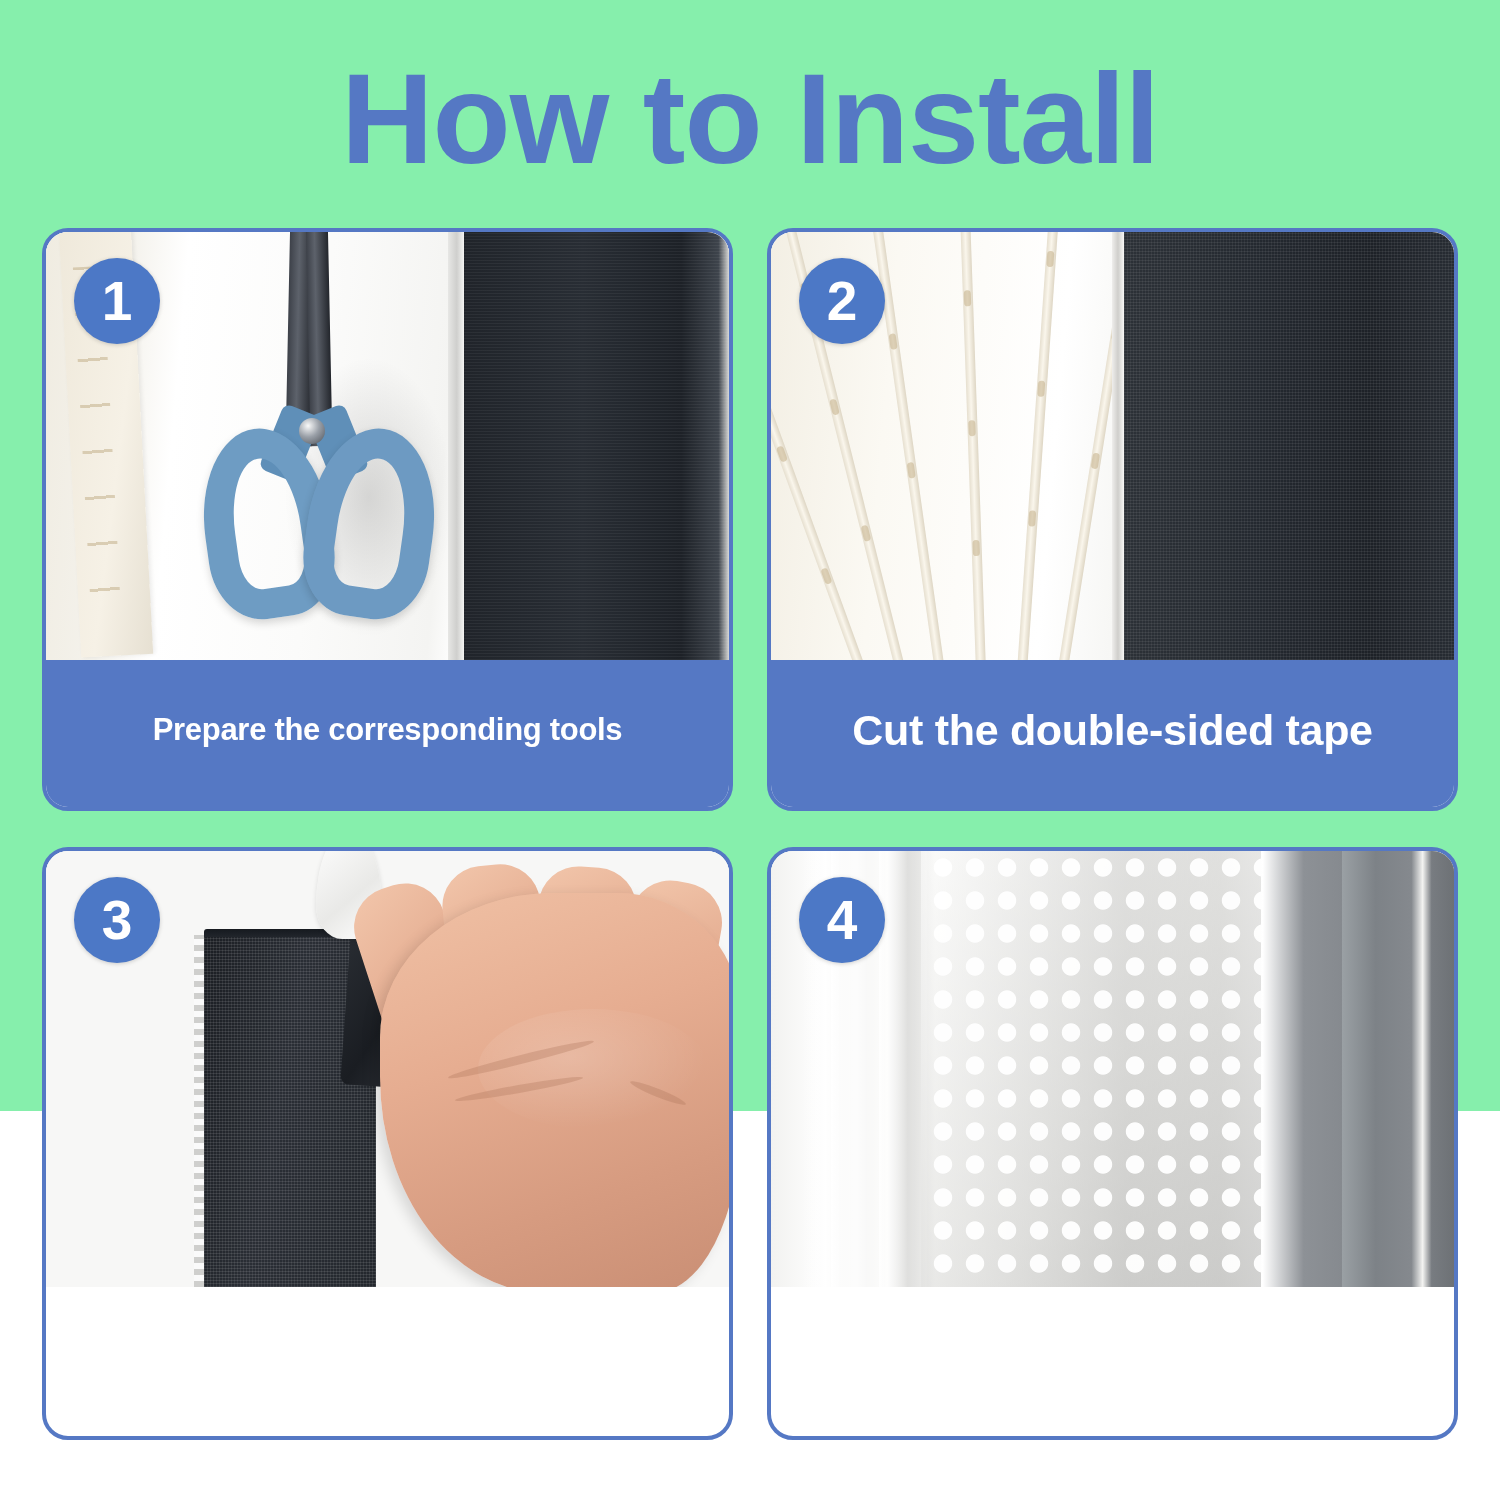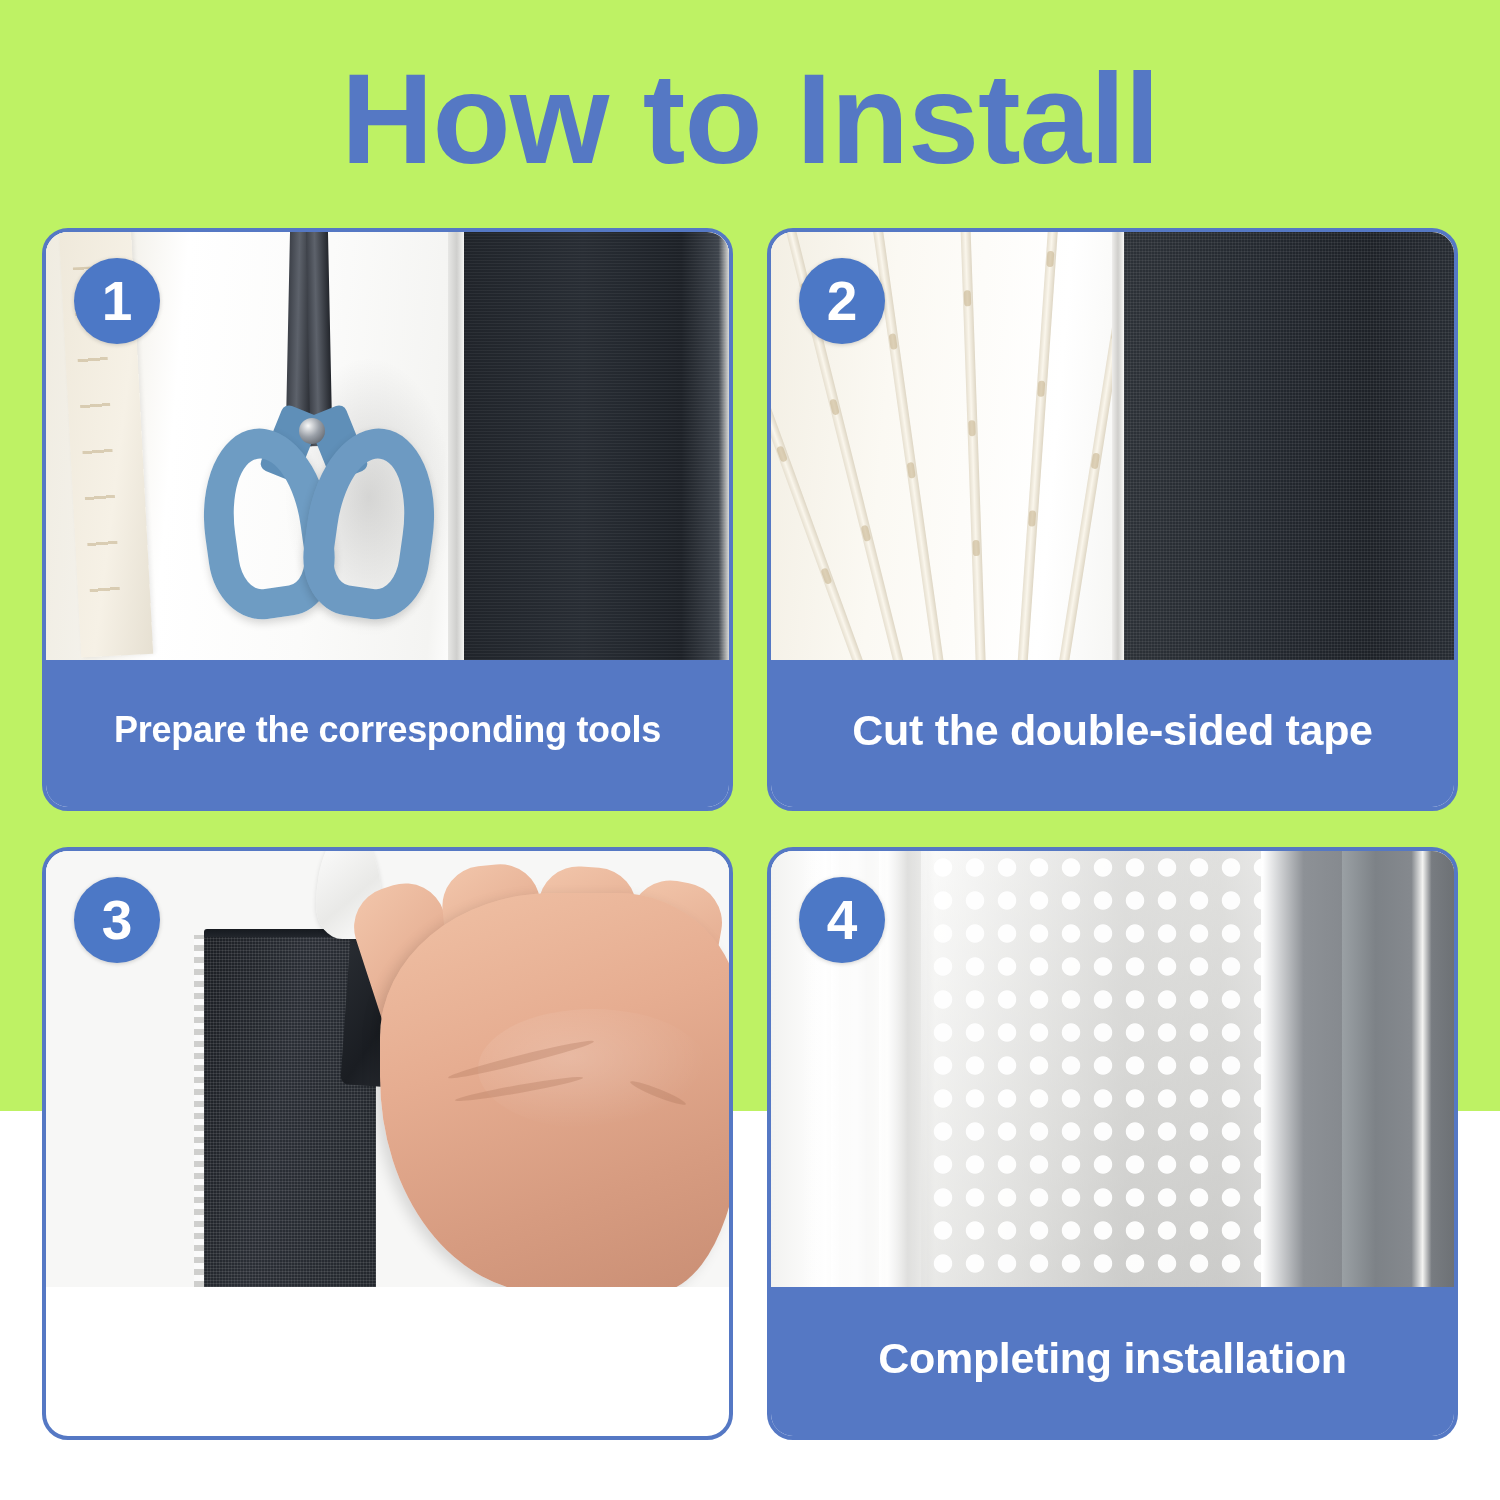--- a/index.html
+++ b/index.html
@@ -9,21 +9,21 @@
     height: 1500px;
     background: #ffffff;
     font-family: "Liberation Sans", sans-serif;
     overflow: hidden;
   }
 
   .page {
     position: relative;
     width: 1500px;
     height: 1111px;
-    background: #bef264;
+    background: #86efac;
   }
 
   
   .title {
     position: absolute;
     top: 52px;
     left: 0;
     width: 1500px;
     text-align: center;
     font-size: 128px;
@@ -70,21 +70,21 @@
 
   .caption {
     flex: 1 1 auto;
     background: #5578c4;
     color: #ffffff;
     display: flex;
     align-items: center;
     justify-content: center;
     text-align: center;
     padding: 6px 18px 12px 18px;
-    font-size: 36px;
+    font-size: 31px;
     font-weight: 700;
     line-height: 1.18;
     letter-spacing: -0.3px;
   }
   .card-2 .caption, .card-4 .caption { font-size: 43px; }
 
   
   .badge {
     position: absolute;
     top: 26px;
@@ -401,19 +401,16 @@
           <div class="c4-glare"></div>
           <div class="c4-screen">
             <div class="c4-dots"></div>
           </div>
           <div class="c4-rail" style="left:60px;  width:8px;"></div>
           <div class="c4-rail" style="left:108px; width:5px;"></div>
           <div class="c4-darkpane"></div>
         </div>
         <div class="badge">4</div>
       </div>
-      <div class="caption">
-        <span>Completing installation</span>
-      </div>
     </div>
 
   </div>
 </div>
 
 </body></html>

